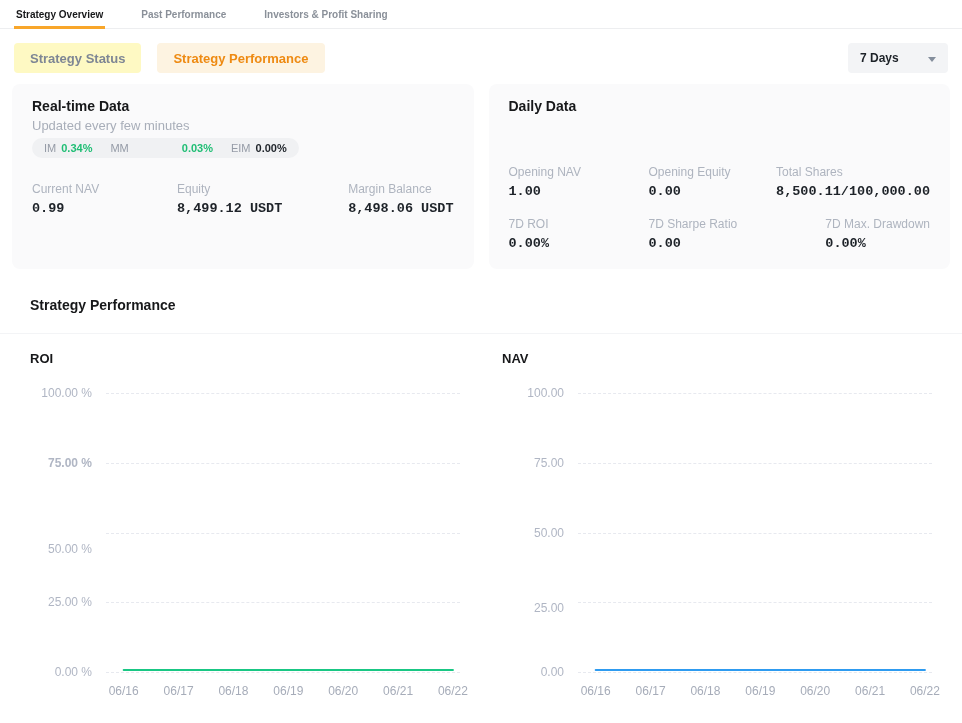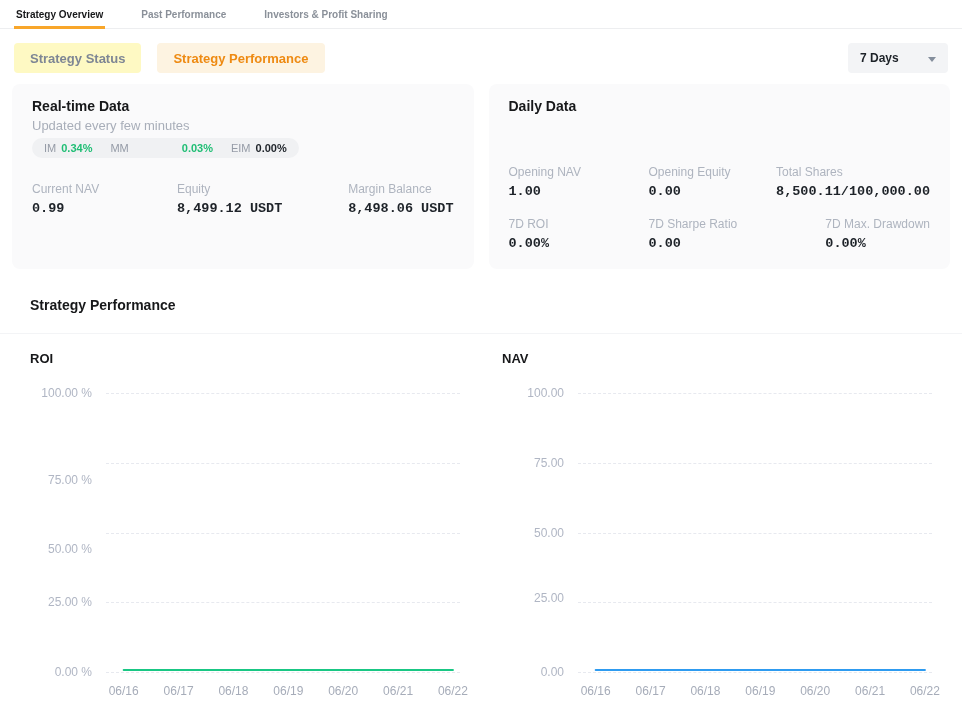--- a/index.html
+++ b/index.html
@@ -165,21 +165,21 @@
 </div>
 
 <div class="performance">
   <div class="perf-title">Strategy Performance</div>
   <div class="perf-divider"></div>
   <div class="charts">
     <div class="chart">
       <div class="chart-title">ROI</div>
       <div class="chart-plot">
           <div class="ylabel" style="top: -7px;">100.00 %</div>
-          <div class="ylabel" style="top: 80px;">75.00 %</div>
+          <div class="ylabel" style="top: 63px; font-weight: bold;">75.00 %</div>
           <div class="ylabel" style="top: 149px;">50.00 %</div>
           <div class="ylabel" style="top: 202px;">25.00 %</div>
           <div class="ylabel" style="top: 272px;">0.00 %</div>
           <div class="plot-area">
             <div class="gridline" style="top: 0px;"></div>
             <div class="gridline" style="top: 70px;"></div>
             <div class="gridline" style="top: 140px;"></div>
             <div class="gridline" style="top: 209px;"></div>
             <div class="gridline" style="top: 279px;"></div>
             <div class="xlabel" style="left: 5%;">06/16</div>
@@ -194,21 +194,21 @@
             </svg>
           </div>
         </div>
     </div>
     <div class="chart">
       <div class="chart-title">NAV</div>
       <div class="chart-plot">
           <div class="ylabel" style="top: -7px;">100.00</div>
           <div class="ylabel" style="top: 63px;">75.00</div>
           <div class="ylabel" style="top: 133px;">50.00</div>
-          <div class="ylabel" style="top: 198px;">25.00</div>
+          <div class="ylabel" style="top: 208px;">25.00</div>
           <div class="ylabel" style="top: 272px;">0.00</div>
           <div class="plot-area">
             <div class="gridline" style="top: 0px;"></div>
             <div class="gridline" style="top: 70px;"></div>
             <div class="gridline" style="top: 140px;"></div>
             <div class="gridline" style="top: 209px;"></div>
             <div class="gridline" style="top: 279px;"></div>
             <div class="xlabel" style="left: 5%;">06/16</div>
             <div class="xlabel" style="left: 20.5%;">06/17</div>
             <div class="xlabel" style="left: 36%;">06/18</div>

